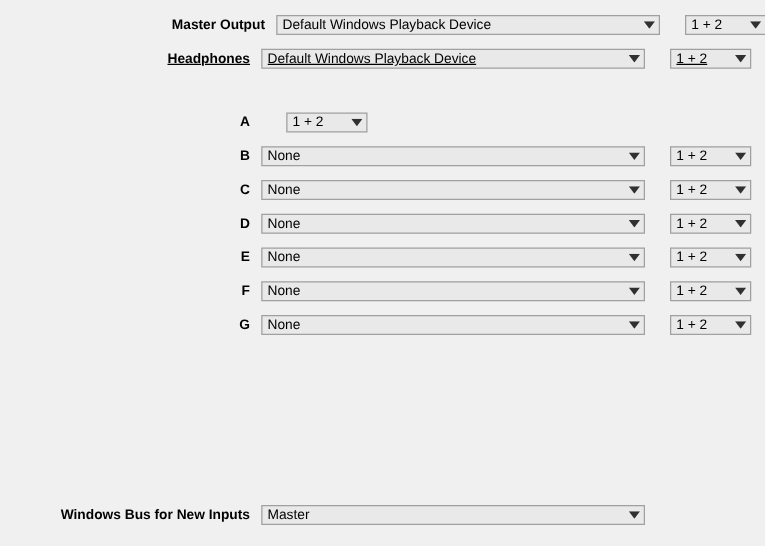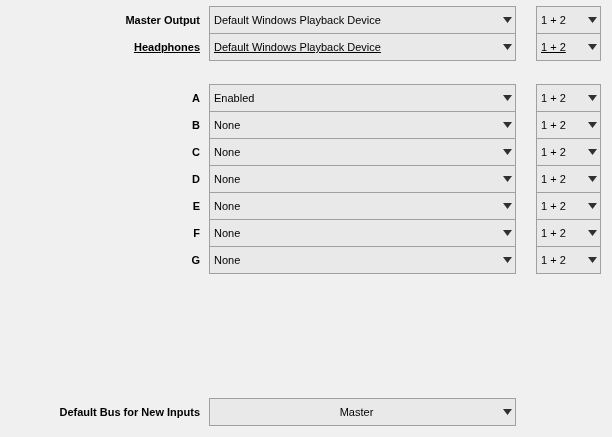--- a/index.html
+++ b/index.html
@@ -34,21 +34,21 @@
     text-align: right;
     padding-right: 9px;
     font-weight: bold;
     font-size: 11px;
     line-height: 20px;
     white-space: nowrap;
     color: #000;
   }
   .combo {
     position: relative;
-    height: 28px;
+    height: 16px;
     box-sizing: border-box;
     background: #e9e9e9;
     border: 1px solid #a0a0a0;
     display: flex;
     align-items: center;
     padding-left: 4px;
     font-size: 11px;
     color: #000;
     white-space: nowrap;
     overflow: hidden;
@@ -72,29 +72,28 @@
   }
   .combo-main {
     width: 307px;
   }
   .combo-chan {
     width: 65px;
     margin-left: 20px;
   }
   .combo-bottom {
     width: 307px;
-    text-align: center;
   }
 </style>
 </head>
 <body>
 
 <div class="panel">
 
-  <div class="row" style="left:0; top:10px;">
+  <div class="row" style="left:12px; top:10px;">
     <div class="row-label">Master Output</div>
     <div class="combo combo-main">
       <span class="value">Default Windows Playback Device</span>
       <span class="arrow">
         <svg width="9" height="6" viewBox="0 0 9 6">
             <path d="M0 0 L9 0 L4.5 6 Z" fill="#303030"></path>
           </svg>
       </span>
     </div>
     <div class="combo combo-chan">
@@ -122,28 +121,20 @@
       <span class="arrow">
         <svg width="9" height="6" viewBox="0 0 9 6">
             <path d="M0 0 L9 0 L4.5 6 Z" fill="#303030"></path>
           </svg>
       </span>
     </div>
   </div>
 
   <div class="row" style="left:0; top:88px;">
     <div class="row-label">A</div>
-    <div class="combo combo-main">
-      <span class="value">Enabled</span>
-      <span class="arrow">
-        <svg width="9" height="6" viewBox="0 0 9 6">
-            <path d="M0 0 L9 0 L4.5 6 Z" fill="#303030"></path>
-          </svg>
-      </span>
-    </div>
     <div class="combo combo-chan">
       <span class="value">1 + 2</span>
       <span class="arrow">
         <svg width="9" height="6" viewBox="0 0 9 6">
             <path d="M0 0 L9 0 L4.5 6 Z" fill="#303030"></path>
           </svg>
       </span>
     </div>
   </div>
 
@@ -261,21 +252,21 @@
       <span class="value">1 + 2</span>
       <span class="arrow">
         <svg width="9" height="6" viewBox="0 0 9 6">
             <path d="M0 0 L9 0 L4.5 6 Z" fill="#303030"></path>
           </svg>
       </span>
     </div>
   </div>
 
   <div class="row" style="left:0; top:402px;">
-    <div class="row-label">Default Bus for New Inputs</div>
+    <div class="row-label">Windows Bus for New Inputs</div>
     <div class="combo combo-bottom">
       <span class="value">Master</span>
       <span class="arrow">
         <svg width="9" height="6" viewBox="0 0 9 6">
             <path d="M0 0 L9 0 L4.5 6 Z" fill="#303030"></path>
           </svg>
       </span>
     </div>
   </div>
 

